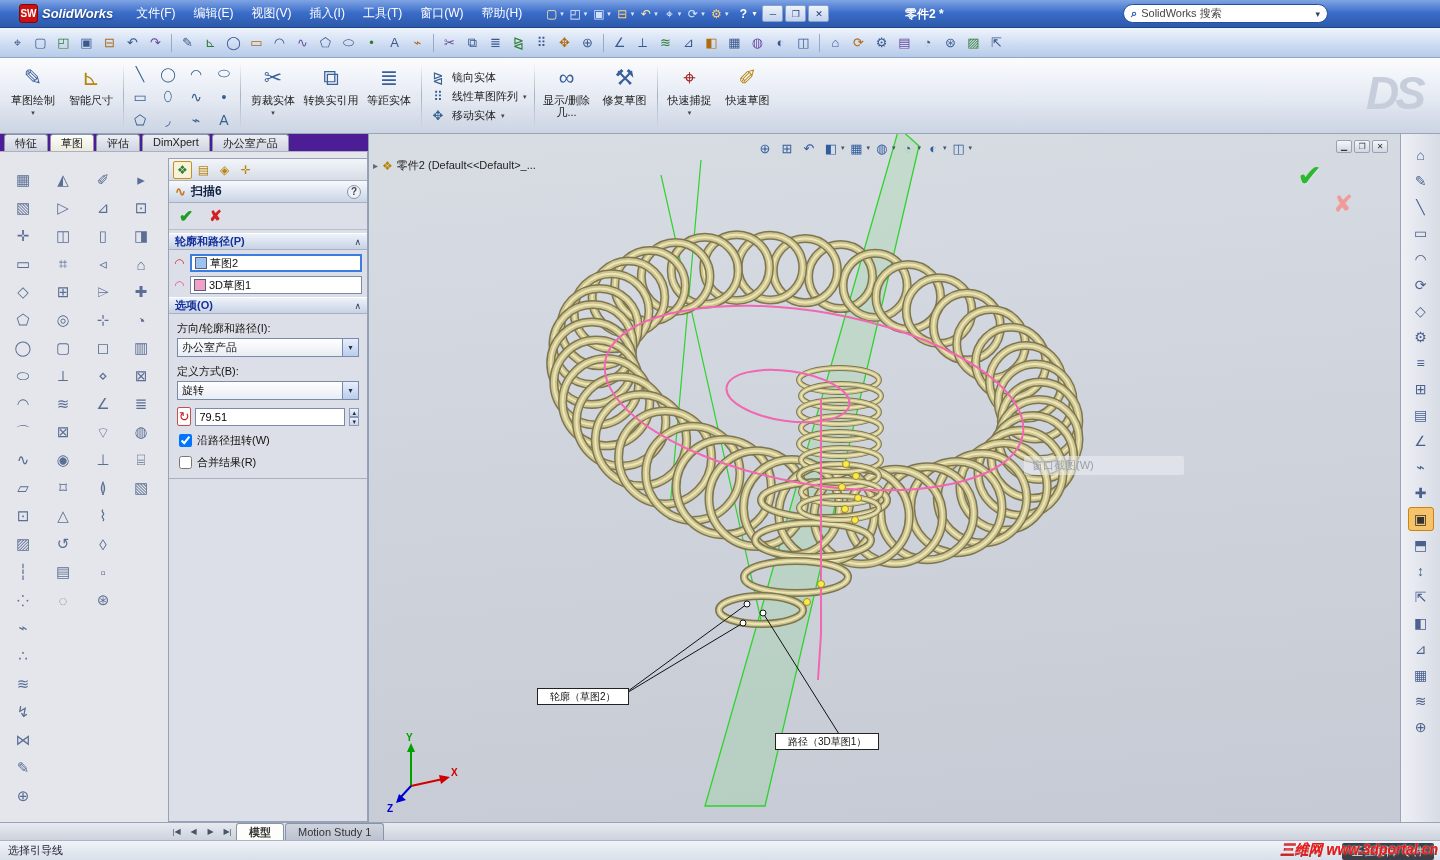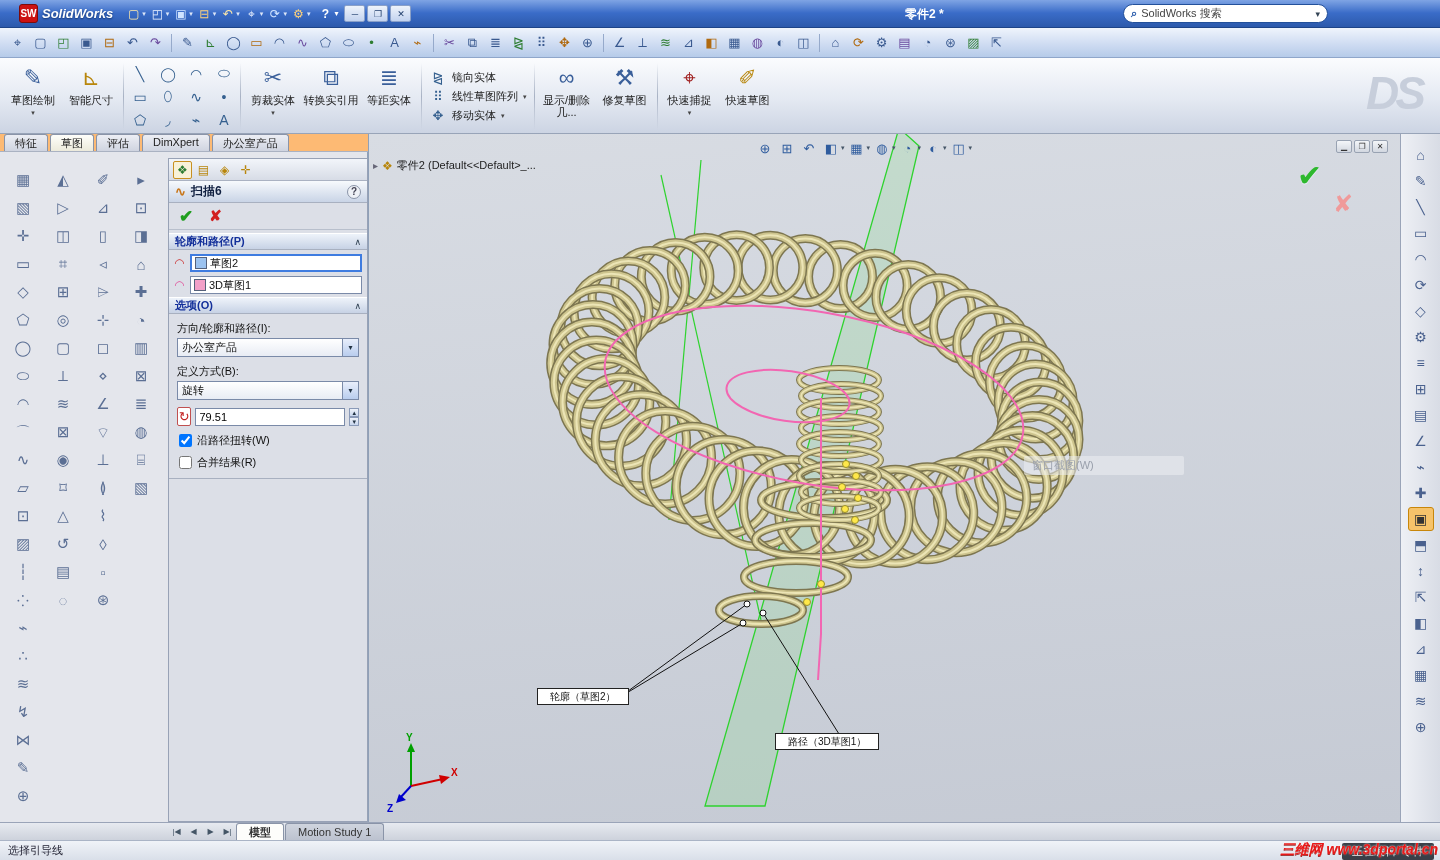--- a/index.html
+++ b/index.html
@@ -53,21 +53,21 @@
   .sketch-grid{display:grid;grid-template-columns:repeat(4,26px);grid-auto-rows:23px;align-content:center;column-gap:2px}
   .sg{display:flex;align-items:center;justify-content:center;font-size:14px;color:#35608f}
   .stack{display:flex;flex-direction:column;justify-content:center;gap:3px;font-size:11px;padding:0 4px}
   .stack-item{display:flex;align-items:center;gap:5px;white-space:nowrap}
   .sicon{width:18px;height:16px;display:flex;align-items:center;justify-content:center;color:#35608f;font-size:13px}
   .sdd{font-size:7px;color:#444}
   .ds-logo{position:absolute;right:18px;top:8px;font-size:46px;font-weight:bold;font-style:italic;
     color:#c7cedb;letter-spacing:-4px}
 
   
-  .tabsrow{position:absolute;left:0;top:134px;width:368px;height:18px;background:#fdba74;
+  .tabsrow{position:absolute;left:0;top:134px;width:368px;height:18px;background:#4c1d95;
     display:flex;align-items:flex-end;padding-left:4px;border-bottom:1px solid #aab2c2}
   .tab{height:17px;padding:1px 10px;font-size:11px;border:1px solid #8a94a8;border-bottom:none;
     border-radius:3px 3px 0 0;background:linear-gradient(#eceef4,#cfd4e0);margin-right:2px;color:#222;white-space:nowrap}
   .tab.active{background:linear-gradient(#fefefa,#eceadb);font-weight:normal}
 
   
   .leftarea{position:absolute;left:0;top:152px;width:368px;height:670px;background:#e4e6ec;border-right:1px solid #8fa0b8}
   .lcol{position:absolute;width:34px;display:flex;flex-direction:column;align-items:center}
   .li{width:26px;height:26px;margin:1px 0;display:flex;align-items:center;justify-content:center;
     font-size:15px;color:#5b6f94;border-radius:3px}
@@ -158,20 +158,29 @@
     text-shadow:0 0 2px #fff,0 1px 0 #800;font-style:italic}
 </style>
 </head>
 <body>
 
 <div class="titlebar">
   <div class="logo">
     <div class="logo-sq">SW</div>
     <div class="logo-text">SolidWorks</div>
   </div>
+  <div class="menubar" id="menubar">
+      <div class="menu">文件(F)</div>
+      <div class="menu">编辑(E)</div>
+      <div class="menu">视图(V)</div>
+      <div class="menu">插入(I)</div>
+      <div class="menu">工具(T)</div>
+      <div class="menu">窗口(W)</div>
+      <div class="menu">帮助(H)</div>
+    </div>
   <div class="tbtools" id="tbtools">
       <div class="tt" style="color: rgb(255, 233, 168);">▢</div>
       <span class="ttdd">▾</span>
       <div class="tt" style="color: rgb(234, 241, 255);">◰</div>
       <span class="ttdd">▾</span>
       <div class="tt" style="color: rgb(207, 227, 255);">▣</div>
       <span class="ttdd">▾</span>
       <div class="tt" style="color: rgb(255, 210, 122);">⊟</div>
       <span class="ttdd">▾</span>
       <div class="tt" style="color: rgb(255, 233, 168);">↶</div>

